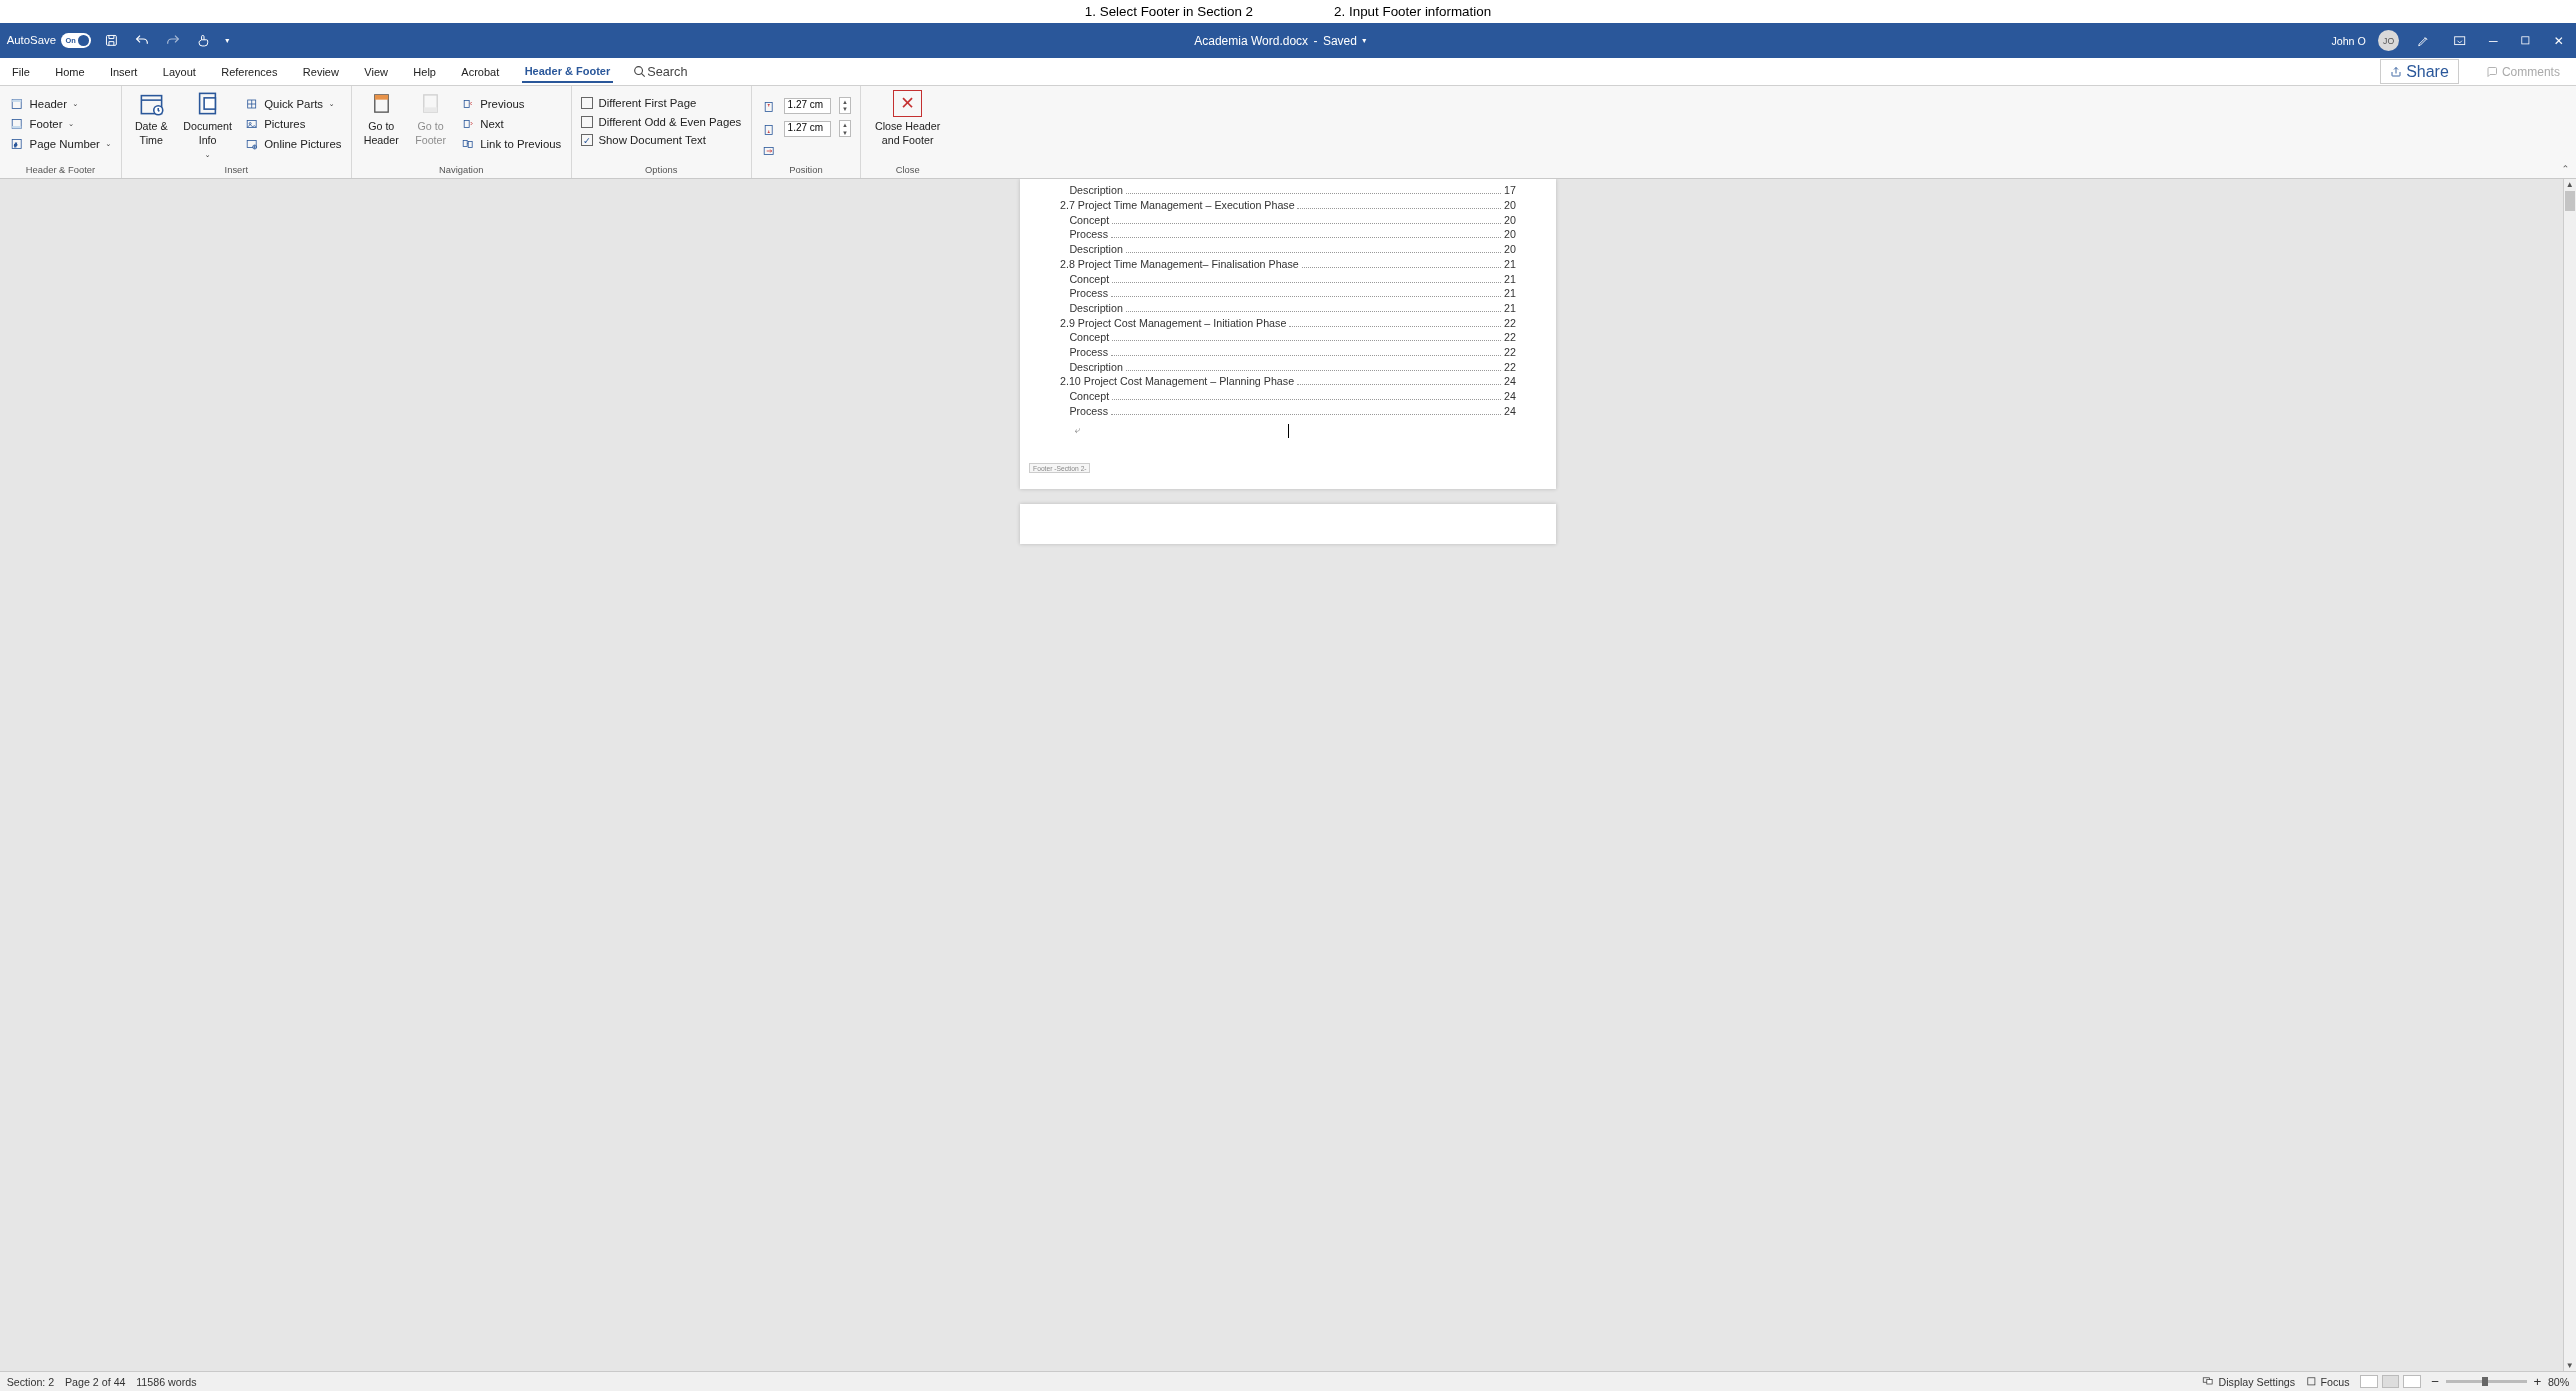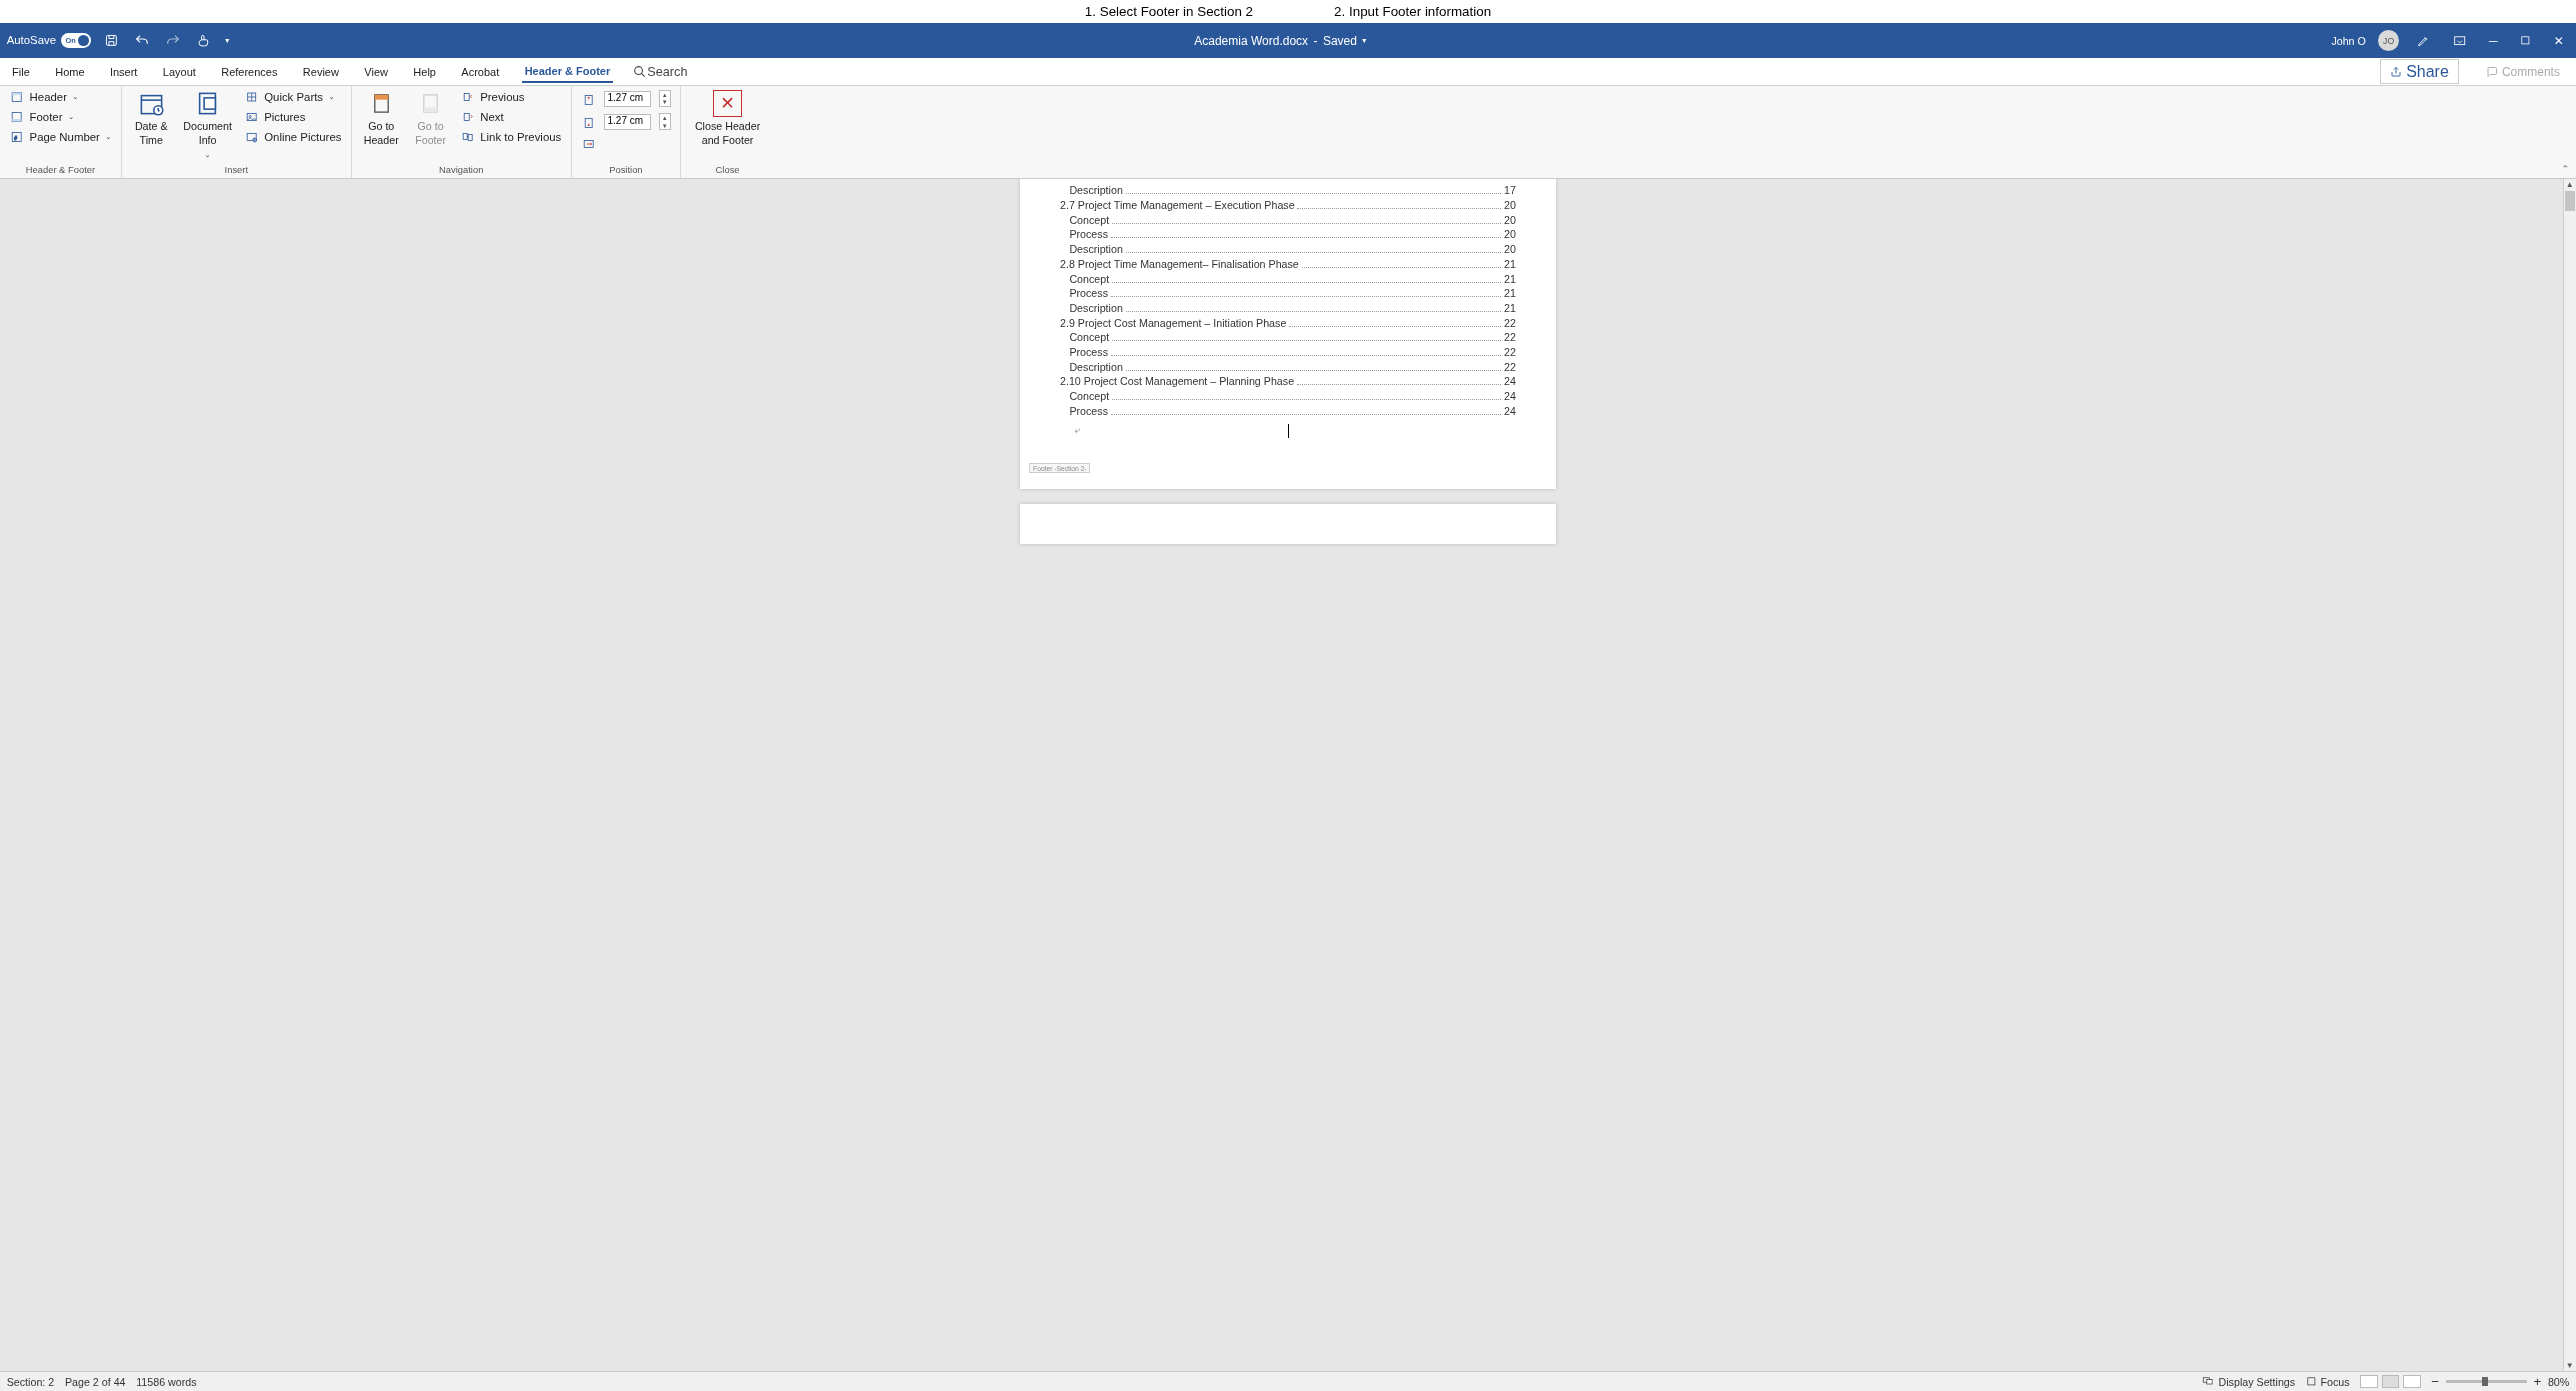--- a/index.html
+++ b/index.html
@@ -29,21 +29,21 @@
 .ribbon-tabs .spacer { flex: 1; }
 .search { display: flex; align-items: center; gap: 1px; font-size: 12.7px; color: #444; }
 .share-btn { border: 0.7px solid #ccc; padding: 2.7px 9.4px; font-size: 16px; color: #2a579a; display: flex; align-items: center; gap: 4px; cursor: pointer; }
 .comments-btn { color: #aaa; font-size: 12px; display: flex; align-items: center; gap: 4px; padding: 2.7px 6.7px; }
 
 
 .ribbon { background: #f7f7f7; border-bottom: 0.7px solid #c9c9c9; display: flex; height: 93px; position: relative; }
 .group { border-right: 0.7px solid #d8d8d8; padding: 4px 9.4px 1.3px; display: flex; flex-direction: column; }
 .group-body { flex: 1; display: flex; align-items: flex-start; gap: 9.4px; }
 .group-label { text-align: center; font-size: 9.4px; color: #555; padding: 2.7px 0 1.3px; }
-.vstack { display: flex; flex-direction: column; gap: 6.7px; justify-content: center; }
+.vstack { display: flex; flex-direction: column; gap: 6.7px; justify-content: center; margin-top: 7px; }
 .cmd { display: flex; align-items: center; gap: 5.4px; font-size: 11.4px; color: #222; cursor: pointer; white-space: nowrap; }
 .big-btn { display: flex; flex-direction: column; align-items: center; gap: 2.7px; font-size: 10.7px; color: #222; cursor: pointer; text-align: center; line-height: 1.3; }
 .big-icon { width: 27px; height: 27px; display: flex; align-items: center; justify-content: center; font-size: 19px; }
 .checkbox { width: 12px; height: 12px; border: 0.7px solid #666; display: inline-flex; align-items: center; justify-content: center; font-size: 9.4px; color: #2a579a; }
 .spinner { display: flex; align-items: flex-end; gap: 8px; }
 .spinner-input { width: 47px; height: 16px; border: 0.7px solid #bbb; background: #fff; font-size: 10px; padding: 0 2.7px; text-align: left; }
 .spin-btns { display: flex; flex-direction: column; font-size: 6px; line-height: 6px; color: #555; border: 0.7px solid #bbb; background: #fff; }
 .spin-btns span { padding: 0.7px 2px; cursor: pointer; }
 .close-x { width: 29.5px; height: 27px; border: 1.3px solid #c43030; display: flex; align-items: center; justify-content: center; color: #c43030; font-size: 17.4px; }
 .collapse-caret { position: absolute; right: 6.7px; bottom: 4px; font-size: 9.4px; color: #555; cursor: pointer; }
@@ -341,20 +341,39 @@
                 <path d="M11 11h2"></path>
               </svg>
             </span>
           <span>Link to Previous</span>
         </div>
       </div>
     </div>
     <div class="group-label">Navigation</div>
   </div>
 
+  <div class="group">
+    <div class="group-body">
+      <div class="vstack">
+        <div class="cmd">
+          <span class="checkbox"></span>
+          <span>Different First Page</span>
+        </div>
+        <div class="cmd">
+          <span class="checkbox"></span>
+          <span>Different Odd &amp; Even Pages</span>
+        </div>
+        <div class="cmd">
+          <span class="checkbox">✓</span>
+          <span>Show Document Text</span>
+        </div>
+      </div>
+    </div>
+    <div class="group-label">Options</div>
+  </div>
 
   <div class="group">
     <div class="group-body">
       <div class="vstack">
         <div class="spinner">
           <span class="icon-box">
               <svg width="13.4" height="12" viewBox="0 0 24 24" fill="none" stroke="#2a579a" stroke-width="1.6">
                 <rect x="5" y="3" width="14" height="18"></rect>
                 <path d="M12 6v5" stroke="#c43030"></path>
                 <path d="M10 8l2-2 2 2" stroke="#c43030"></path>

